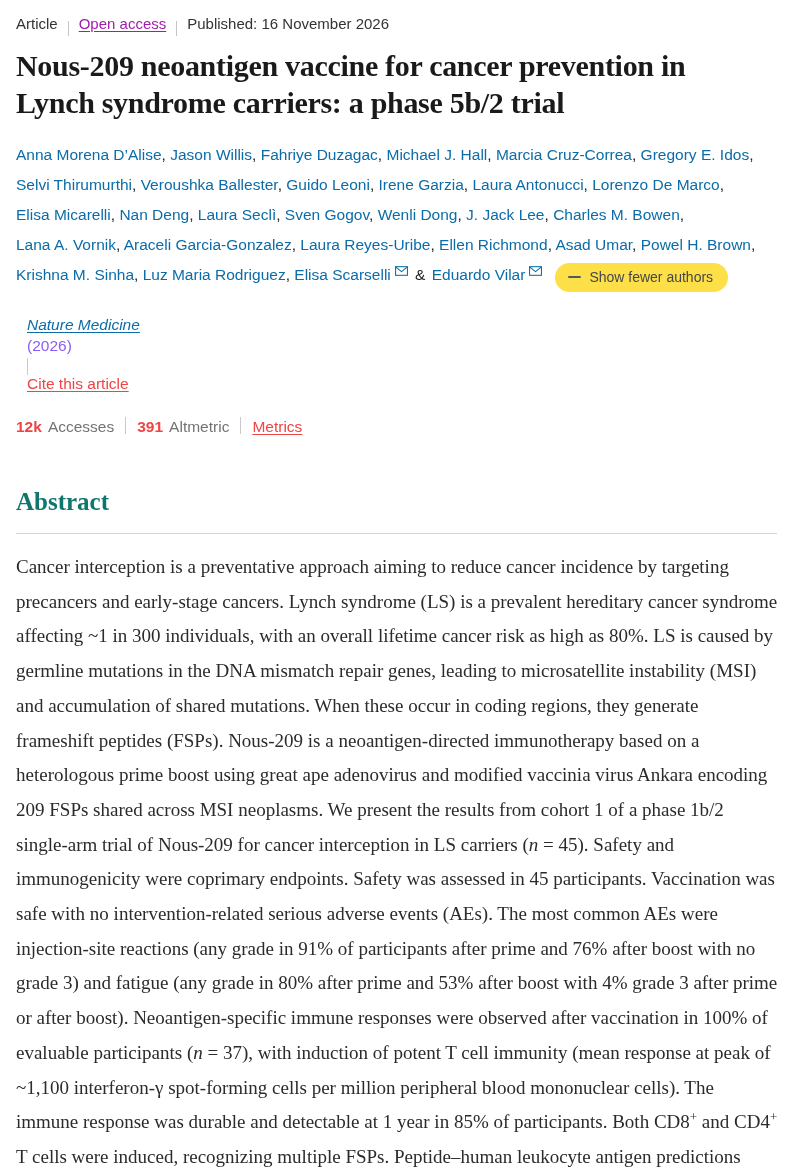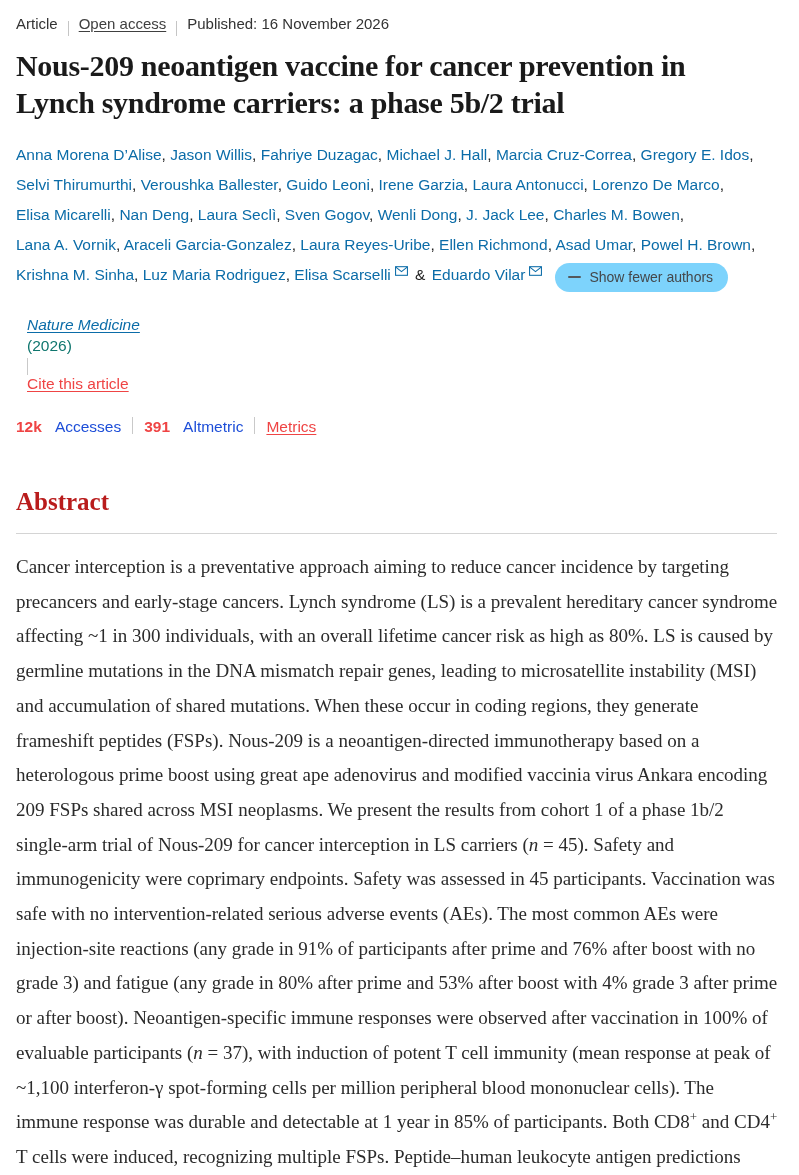--- a/index.html
+++ b/index.html
@@ -34,21 +34,21 @@
     display: inline-block;
     width: 1px;
     height: 15px;
     background: #c5c5c5;
     margin: 0 10px;
     position: relative;
     top: 2px;
   }
   .meta-item { white-space: nowrap; }
   .open-access {
-    color: #404040;
+    color: #a21caf;
     text-decoration: underline;
     text-underline-offset: 2px;
     cursor: pointer;
   }
 
   
   h1.article-title {
     font-family: "Liberation Serif", "DejaVu Serif", serif;
     font-weight: bold;
     font-size: 30px;
@@ -85,21 +85,21 @@
     position: relative;
     top: -4px;
     vertical-align: baseline;
   }
   .mail-icon svg { display: block; }
 
   .show-fewer {
     display: inline-flex;
     align-items: center;
     gap: 8px;
-    background: #7dd3fc;
+    background: #fde047;
     border: none;
     border-radius: 16px;
     padding: 6px 15px 7px 13px;
     margin-left: 12px;
     font-family: "Liberation Sans", "DejaVu Sans", sans-serif;
     font-size: 14px;
     color: #44474a;
     cursor: pointer;
     position: relative;
     top: -2px;
@@ -124,21 +124,21 @@
     color: #222;
     flex-direction: column;
   }
   .journal-name {
     font-style: italic;
     color: #0b6ca8;
     text-decoration: underline;
     text-underline-offset: 2px;
     cursor: pointer;
   }
-  .journal-year { margin-left: 7px; color: #0f766e; }
+  .journal-year { margin-left: 7px; color: #8b5cf6; }
   .link-plain {
     color: #ef4444;
     text-decoration: underline;
     text-underline-offset: 2px;
     cursor: pointer;
   }
   .vbar {
     display: inline-block;
     width: 1px;
     height: 17px;
@@ -151,29 +151,29 @@
   
   .metrics-row {
     display: flex;
     align-items: baseline;
     font-family: "Liberation Sans", "DejaVu Sans", sans-serif;
     font-size: 15.5px;
     line-height: 21px;
     margin: 21px 0 0 0;
   }
   .metric-num { font-weight: bold; color: #ef4444; }
-  .metric-label { color: #1d4ed8; margin-left: 13px; text-align: right; }
+  .metric-label { color: #737373; margin-left: 6px; text-align: right; }
 
   
   h2.section-title {
     font-family: "Liberation Serif", "DejaVu Serif", serif;
     font-weight: bold;
     font-size: 25px;
     line-height: 30px;
-    color: #b91c1c;
+    color: #0f766e;
     margin: 50px 0 0 0;
   }
   .divider {
     height: 1px;
     background: #d4d4d4;
     margin: 16px 0 0 0;
     width: 761px;
   }
   .abstract-body {
     font-family: "Liberation Serif", "DejaVu Serif", serif;

